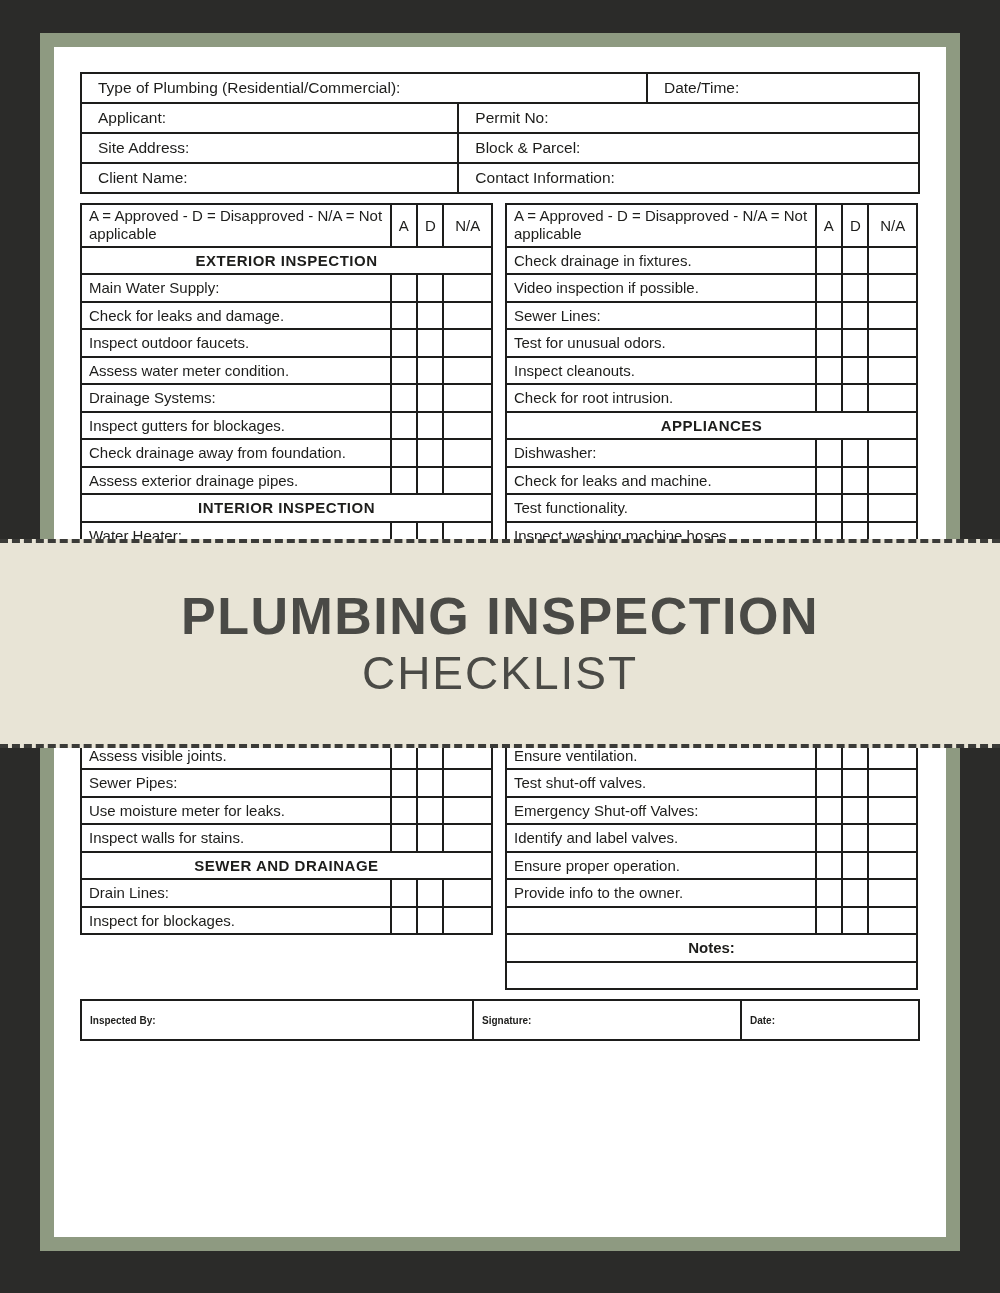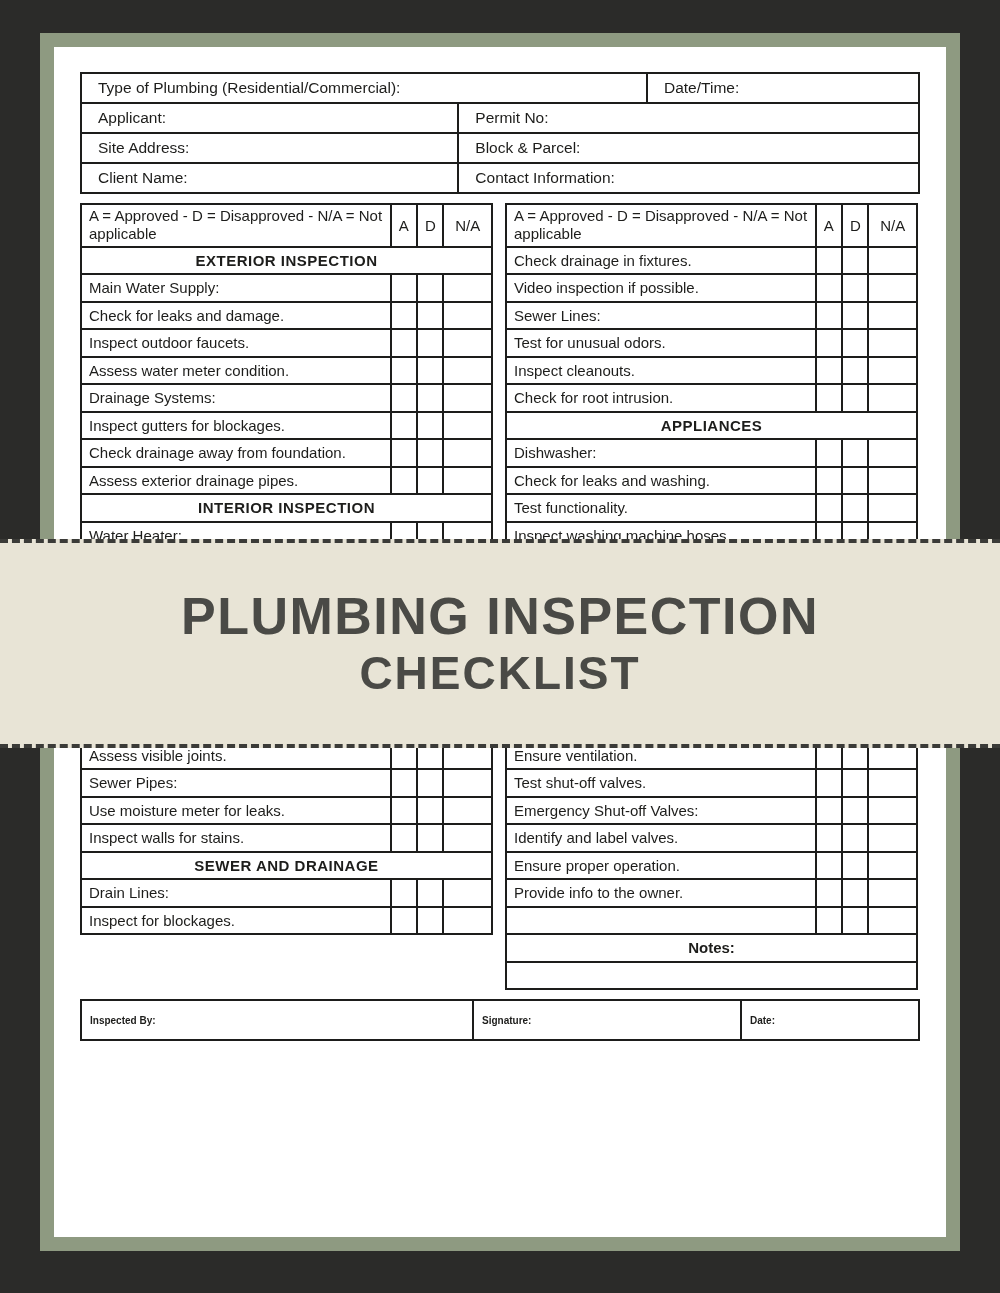--- a/index.html
+++ b/index.html
@@ -122,21 +122,21 @@
   }
   .banner .t1 {
     font-size: 52px;
     font-weight: bold;
     letter-spacing: 1.5px;
     color: #4a4a46;
     line-height: 1.05;
   }
   .banner .t2 {
     font-size: 46px;
-    font-weight: bold;
+    font-weight: normal;
     letter-spacing: 2px;
     color: #4a4a46;
     line-height: 1.1;
     margin-top: 4px;
   }
 </style>
 </head>
 <body>
 
 <div id="page">
@@ -370,21 +370,21 @@
               <tr>
                 <td class="section" colspan="4">APPLIANCES</td>
               </tr>
               <tr>
                 <td class="group">Dishwasher:</td>
                 <td class="mark"></td>
                 <td class="mark"></td>
                 <td class="mark"></td>
               </tr>
               <tr>
-                <td class="">Check for leaks and washing.</td>
+                <td class="">Check for leaks and machine.</td>
                 <td class="mark"></td>
                 <td class="mark"></td>
                 <td class="mark"></td>
               </tr>
               <tr>
                 <td class="">Test functionality.</td>
                 <td class="mark"></td>
                 <td class="mark"></td>
                 <td class="mark"></td>
               </tr>

